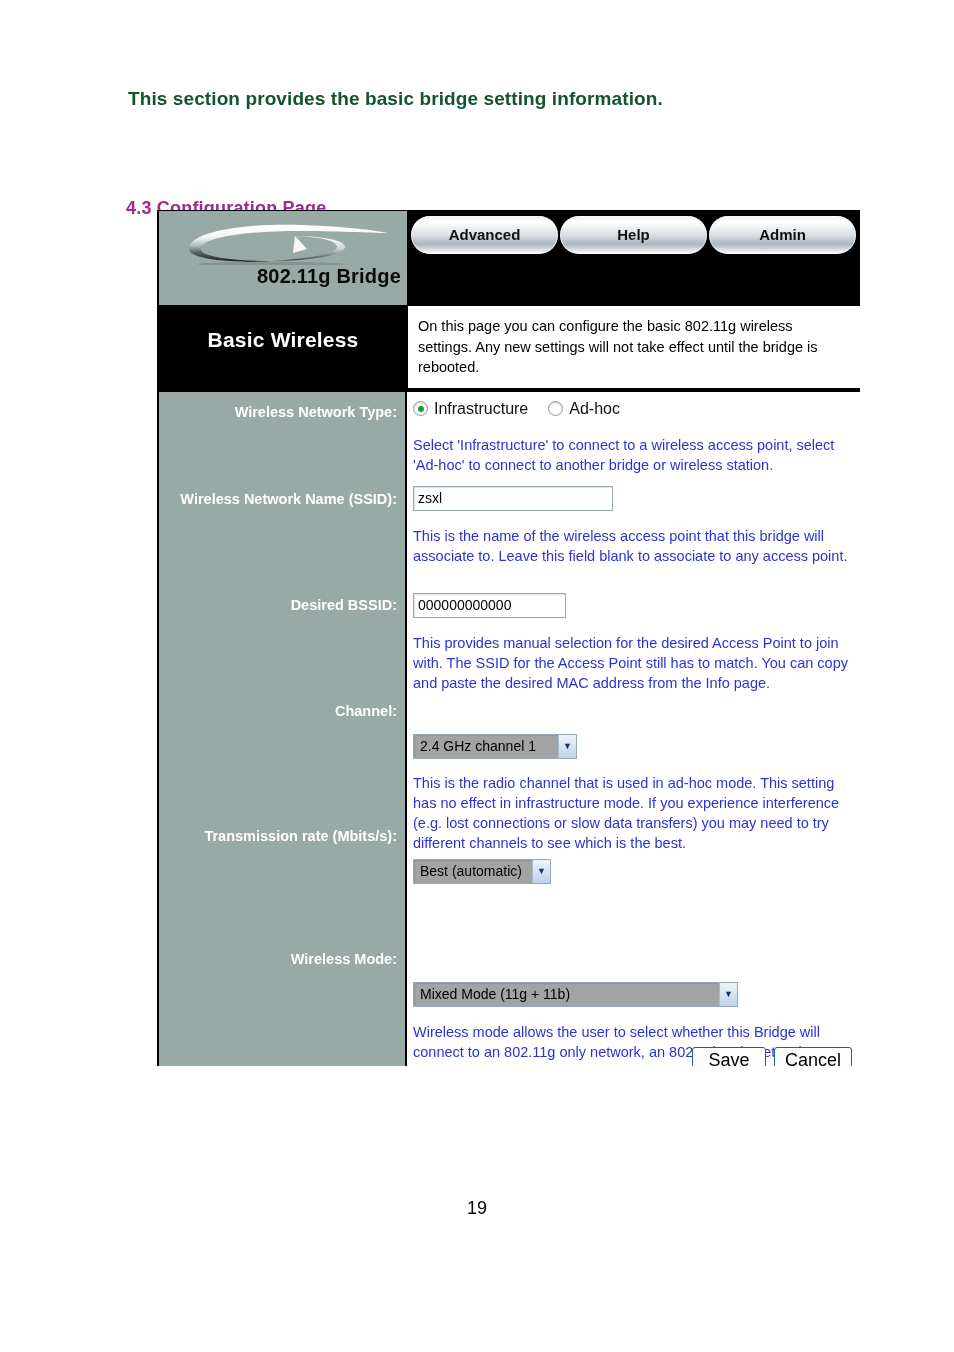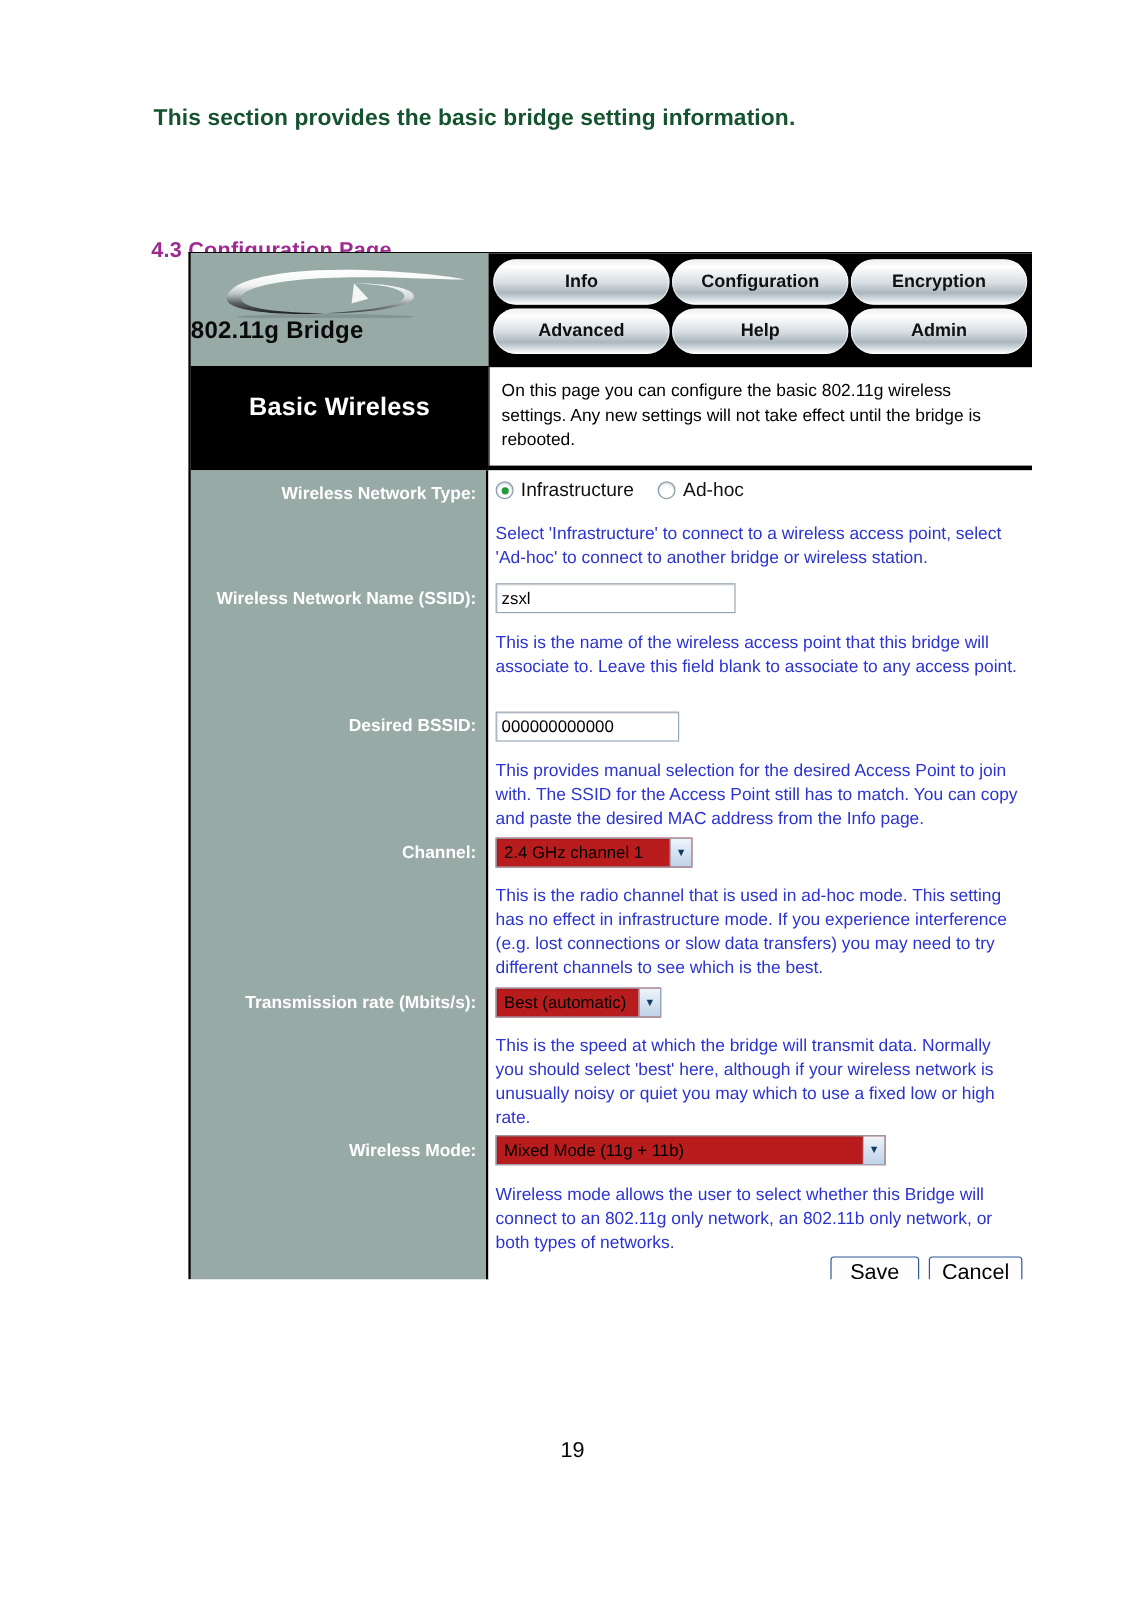--- a/index.html
+++ b/index.html
@@ -77,21 +77,21 @@
     left: 16px;
     top: 8px;
     width: 216px;
     height: 46px;
   }
   .brand-name {
     position: absolute;
     left: 0;
     right: 6px;
     top: 54px;
-    text-align: left;
+    text-align: right;
     font-size: 20px;
     font-weight: bold;
     color: #0a0a0a;
     letter-spacing: 0.2px;
   }
   .navblock {
     flex: 1 1 auto;
     background: #000000;
     padding: 5px 4px 5px 4px;
     box-sizing: border-box;
@@ -220,28 +220,29 @@
     padding: 3px 4px;
     box-sizing: border-box;
     height: 25px;
   }
 
   
   .sel {
     display: inline-flex;
     align-items: center;
     height: 25px;
-    background: #b91c1c;
+    background: #a3a3a3;
     border: 1px solid #9aa7b5;
     box-shadow: inset 1px 1px 1px rgba(0,0,0,.10);
     box-sizing: border-box;
     font-size: 14px;
     color: #000;
     cursor: pointer;
     user-select: none;
+    margin-top: 36px;
   }
   .sel .seltext {
     padding: 0 6px;
     white-space: nowrap;
     flex: 1 1 auto;
   }
   .sel .arrow {
     flex: 0 0 17px;
     width: 17px;
     height: 100%;
@@ -303,25 +304,20 @@
         <path d="M14 30 C14 12, 70 4, 128 6 C176 8, 206 12, 212 14 C196 14, 160 12, 124 12 C74 12, 26 18, 26 30 C26 38, 58 42, 96 42 C70 44, 14 42, 14 30 Z" fill="url(#chrome)"></path>
         <path d="M96 42 C136 42, 170 36, 170 28 C170 21, 146 17, 120 17 C150 18, 162 23, 162 28 C162 35, 132 40, 96 42 Z" fill="url(#chrome2)"></path>
         <path d="M120 17 L118 34 L132 30 Z" fill="#f4f6f6"></path>
         <ellipse cx="96" cy="45" rx="74" ry="2.2" fill="#6c7a78" opacity=".45"></ellipse>
       </svg>
       <div class="brand-name">802.11g Bridge</div>
     </div>
 
     <div class="navblock">
       <div class="navrow">
-        <div class="navbtn">Info</div>
-        <div class="navbtn">Configuration</div>
-        <div class="navbtn">Encryption</div>
-      </div>
-      <div class="navrow">
         <div class="navbtn">Advanced</div>
         <div class="navbtn">Help</div>
         <div class="navbtn">Admin</div>
       </div>
     </div>
   </div>
 
   <div class="titlestrip">
     <div class="pagetitle">Basic Wireless</div>
     <div class="pagedesc">On this page you can configure the basic 802.11g wireless settings. Any new settings will not take effect until the bridge is rebooted.</div>
@@ -370,21 +366,20 @@
           <span class="arrow">▼</span>
         </div>
         <div class="helptext" style="margin-top:14px; max-width:430px;">This is the radio channel that is used in ad-hoc mode. This setting has no effect in infrastructure mode. If you experience interference (e.g. lost connections or slow data transfers) you may need to try different channels to see which is the best.</div>
       </div>
 
       <div class="fieldgroup" style="top:431px;">
         <div class="sel" style="width:138px;">
           <span class="seltext">Best (automatic)</span>
           <span class="arrow">▼</span>
         </div>
-        <div class="helptext" style="margin-top:14px; max-width:442px;">This is the speed at which the bridge will transmit data. Normally you should select 'best' here, although if your wireless network is unusually noisy or quiet you may which to use a fixed low or high rate.</div>
       </div>
 
       <div class="fieldgroup" style="top:554px;">
         <div class="sel" style="width:325px;">
           <span class="seltext">Mixed Mode (11g + 11b)</span>
           <span class="arrow">▼</span>
         </div>
         <div class="helptext" style="margin-top:15px; max-width:442px;">Wireless mode allows the user to select whether this Bridge will connect to an 802.11g only network, an 802.11b only network, or both types of networks.</div>
       </div>
 

